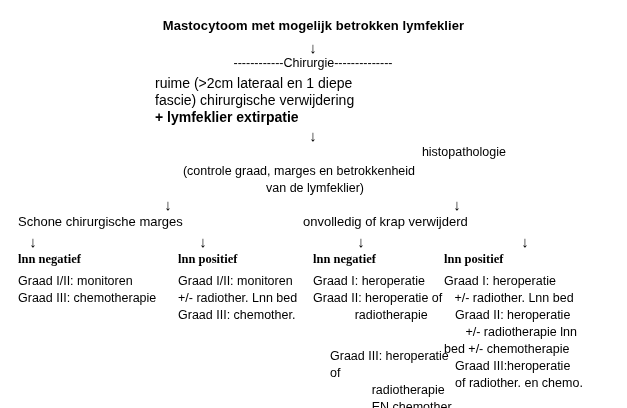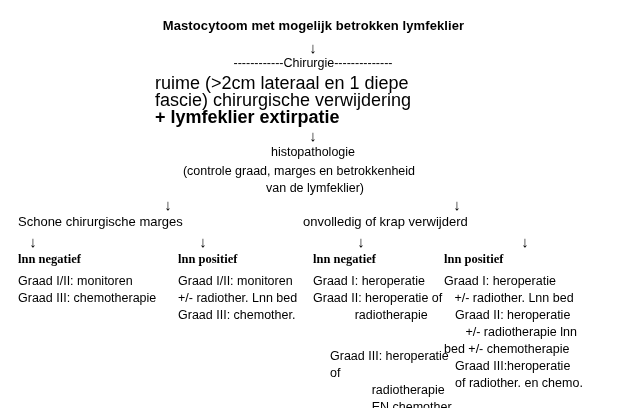--- a/index.html
+++ b/index.html
@@ -43,21 +43,21 @@
   }
   .chirurgie-head {
     font-size: 12.5px;
     text-align: center;
     white-space: pre;
   }
   .bold {
     font-weight: bold;
   }
   .blk {
-    font-size: 18px;
+    font-size: 14px;
     line-height: 17px;
   }
   .colhead {
     font-size: 13px;
   }
   .subhead {
     font-size: 12.5px;
     font-weight: bold;
     font-family: Liberation Serif, serif;
   }
@@ -78,21 +78,21 @@
 
   <div class="abs chirurgie-head" style="left:120px; top:56px; width:386px;">------------Chirurgie--------------</div>
   <div class="abs blk" style="left:155px; top:75px; width:330px;">
     <div>ruime (&gt;2cm lateraal en 1 diepe</div>
     <div>fascie) chirurgische verwijdering</div>
     <div class="bold">+ lymfeklier extirpatie</div>
   </div>
 
   <div class="abs arrow" style="left:300px; top:128px; width:26px;">↓</div>
 
-  <div class="abs centerline" style="left:120px; top:144px; width:386px;">histopathologie</div>
+  <div class="abs centerline" style="left:120px; top:144px; width:386px;text-align:right;">histopathologie</div>
   <div class="abs centerline" style="left:74px; top:163px; width:450px;">(controle graad, marges en betrokkenheid</div>
   <div class="abs centerline" style="left:90px; top:180px; width:450px;">van de lymfeklier)</div>
 
   <div class="abs arrow" style="left:155px; top:197px; width:26px;">↓</div>
   <div class="abs arrow" style="left:444px; top:197px; width:26px;">↓</div>
 
   <div class="abs colhead" style="left:18px; top:214px; width:260px;">Schone chirurgische marges</div>
   <div class="abs colhead" style="left:303px; top:214px; width:280px;">onvolledig of krap verwijderd</div>
 
   <div class="abs arrow" style="left:20px; top:234px; width:26px;">↓</div>

